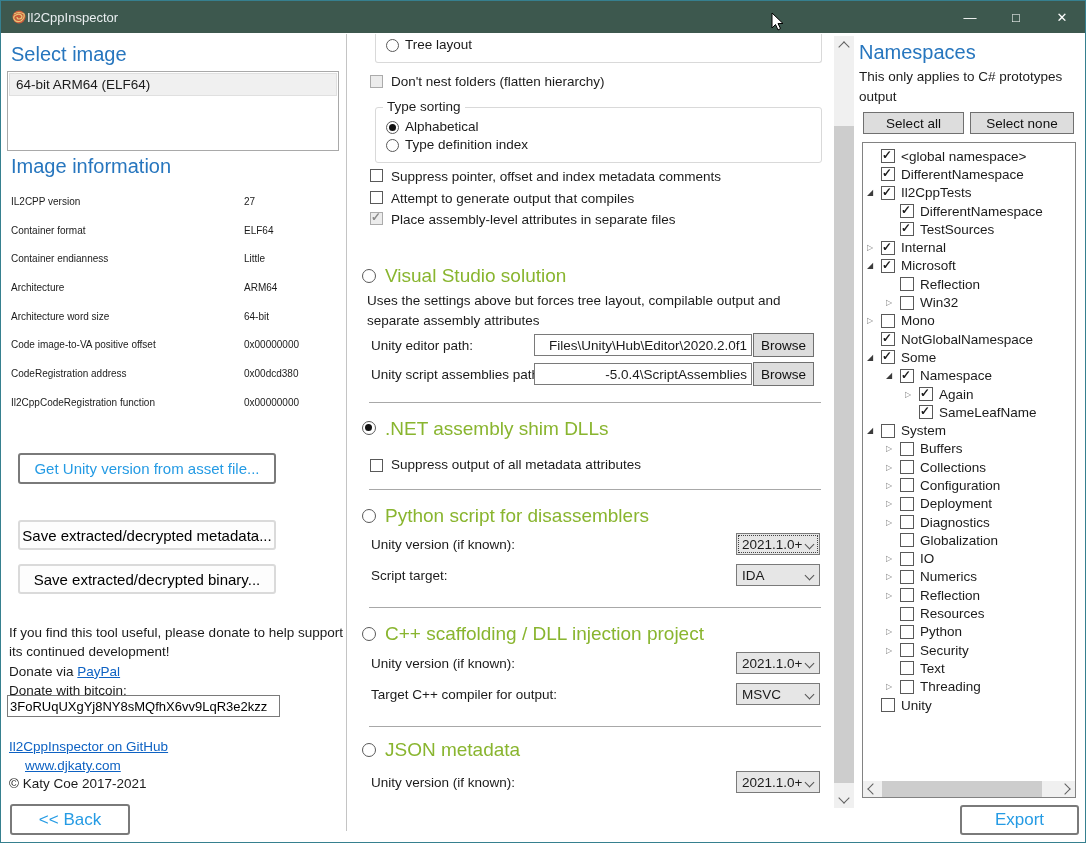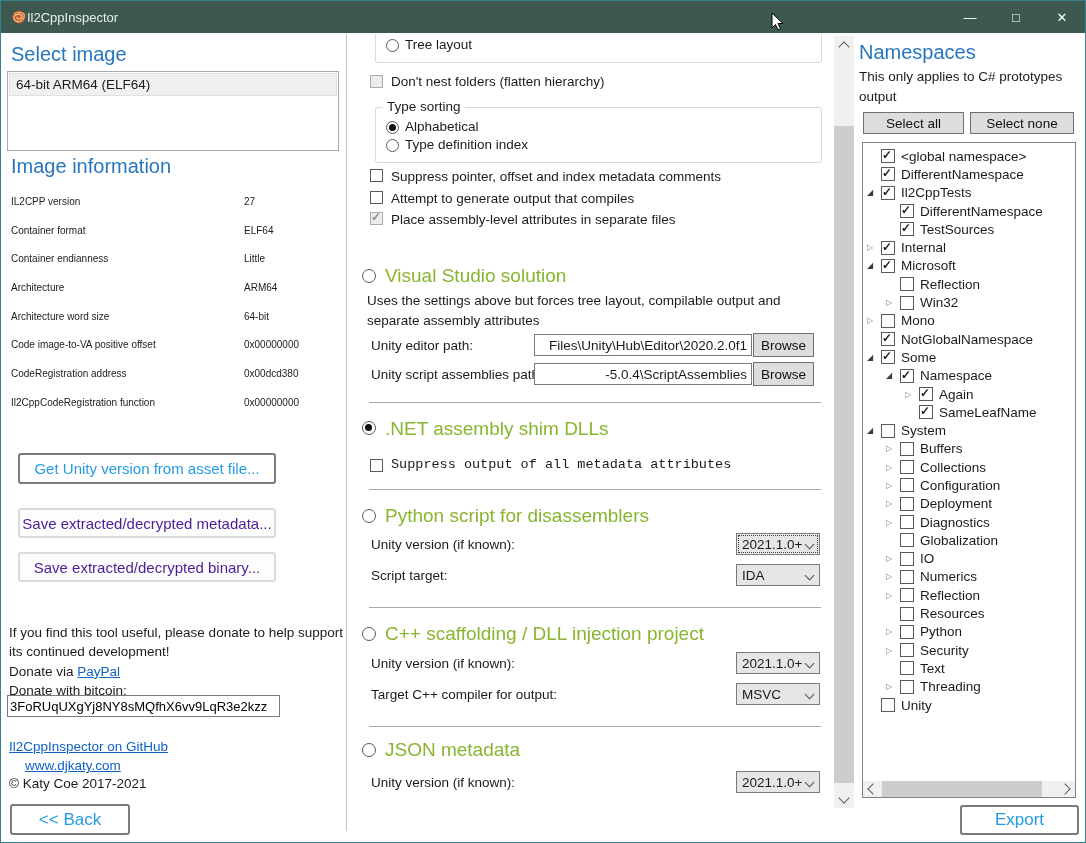--- a/index.html
+++ b/index.html
@@ -24,21 +24,21 @@
   .list-item{height:21px;display:flex;align-items:center;padding-left:6px;background:#f0f0f0;
              border:1px solid #e0e0e0;font-size:13.5px;}
 
   
   .info-row{display:flex;align-items:center;height:28.7px;font-size:10px;}
   .info-label{width:233px;}
 
   
   .btn-big{box-sizing:border-box;border:2px solid #7a7a7a;border-radius:3px;background:#fff;
            color:#259BE4;font-size:15px;display:flex;align-items:center;justify-content:center;text-align:right;}
-  .btn-big.disabled{border-color:#dadada;color:#4c1d95;background:#fdfdfd;}
+  .btn-big.disabled{border-color:#dadada;color:#000000;background:#fdfdfd;margin-top:12px;}
   .btn-nav{font-size:17px;}
 
   
   .btn-std{box-sizing:border-box;border:1px solid #707070;background:#ddd;font-size:13.5px;
            display:flex;align-items:center;justify-content:center;color:#111;}
 
   
   .txtbox{box-sizing:border-box;border:1px solid #7a7a7a;background:#fff;font-size:13.5px;
           display:flex;align-items:center;padding:0 4px;overflow:hidden;white-space:nowrap;}
   .txtbox.right{justify-content:flex-end;}
@@ -216,21 +216,21 @@
   <div class="abs btn-std" style="left:752px;top:332px;width:61px;height:24px;">Browse</div>
   <span class="abs lbl" style="left:370px;top:366px;">Unity script assemblies path:</span>
   <div class="abs txtbox right" style="left:533px;top:362px;width:218px;height:22px;">-5.0.4\ScriptAssemblies</div>
   <div class="abs btn-std" style="left:752px;top:361px;width:61px;height:24px;">Browse</div>
 
   <div class="sep" style="left:368px;top:401px;width:452px;"></div>
 
   <span class="radio big sel" style="left:361px;top:420px;"></span>
   <span class="abs sec-title" style="left:384px;top:417px;">.NET assembly shim DLLs</span>
   <span class="cb" style="position:absolute;left:369px;top:458px;"></span>
-  <span class="abs lbl" style="left:390px;top:456px;font-family:Liberation Mono, monospace;">Suppress output of all metadata attributes</span>
+  <span class="abs lbl" style="left:390px;top:456px;">Suppress output of all metadata attributes</span>
 
   <div class="sep" style="left:368px;top:488px;width:452px;"></div>
 
   <span class="radio big" style="left:361px;top:508px;"></span>
   <span class="abs sec-title" style="left:384px;top:504px;">Python script for disassemblers</span>
   <span class="abs lbl" style="left:370px;top:536px;">Unity version (if known):</span>
   <div class="combo focused" style="left:735px;top:532px;width:84px;height:22px;">
     <span>2021.1.0+</span>
     <span class="chev-down"></span>
   </div>

